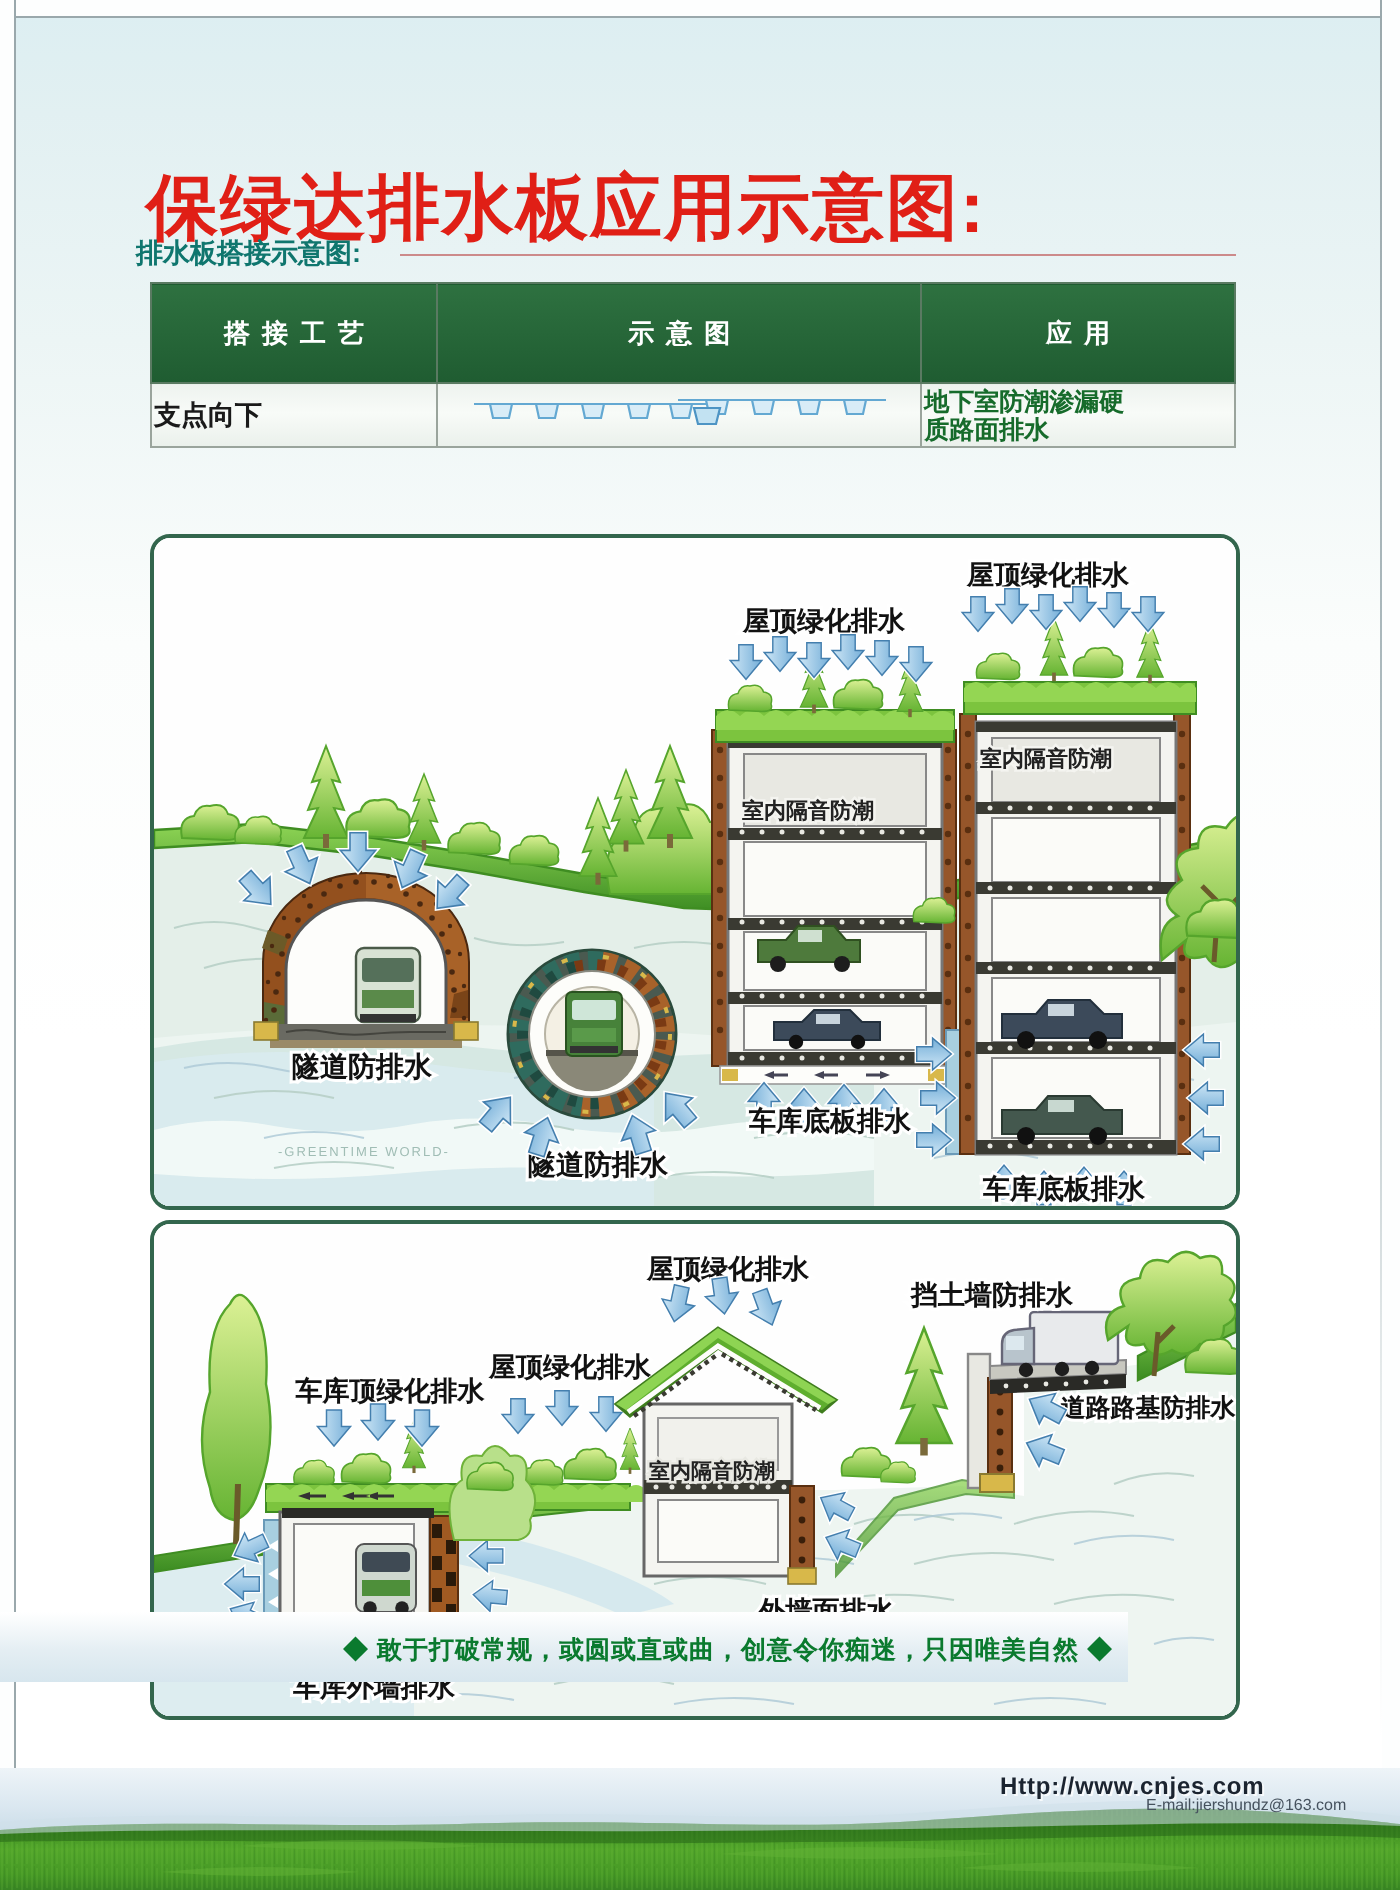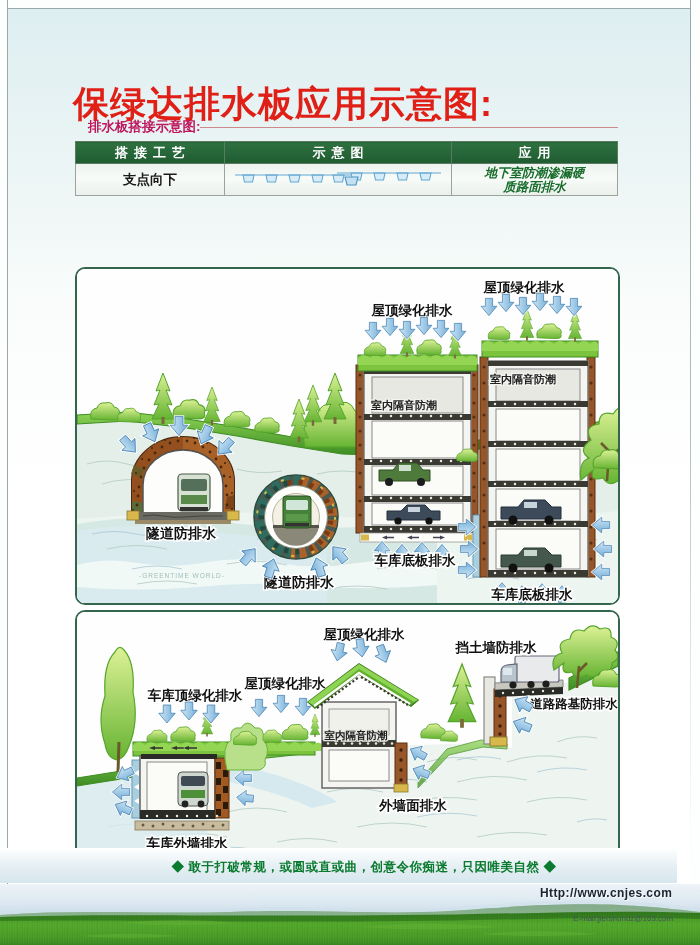--- a/index.html
+++ b/index.html
@@ -5,42 +5,42 @@
 html,body{margin:0;padding:0;}
 body{width:700px;height:945px;position:relative;overflow:hidden;
  font-family:"Liberation Sans",sans-serif;background:#fff;}
 .abs{position:absolute;}
 #bgtop{left:0;top:0;width:700px;height:945px;
  background:linear-gradient(180deg,#dceef2 0%,#e2f0f2 6%,#ecf5f5 18%,#fbfdfc 34%,#ffffff 55%,#ffffff 100%);}
 #frameL{left:7px;top:0;width:1px;height:945px;background:#9aa8ac;}
 #frameR{left:690px;top:0;width:1px;height:870px;background:linear-gradient(180deg,#9aa8ac 0%,#b0bec2 50%,rgba(185,198,200,0.35) 80%,rgba(185,198,200,0) 100%);}
 #frameT{left:7px;top:8px;width:684px;height:1px;background:#9aa8ac;}
 #title{left:73px;top:80px;color:#e01f16;font-size:36px;font-weight:bold;letter-spacing:1px;}
-#sub{left:88px;top:118px;color:#be185d;font-size:13.5px;font-weight:bold;}
+#sub{left:68px;top:118px;color:#0f766e;font-size:13.5px;font-weight:bold;}
 #subline{left:200px;top:127px;width:418px;height:1px;background:#cc8a8a;}
 table{border-collapse:collapse;}
 #tbl{left:75px;top:141px;}
 #tbl table{width:543px;}
 #tbl th{background:linear-gradient(180deg,#2e7140,#1f5c31);color:#fff;font-size:13px;font-weight:bold;
- letter-spacing:6px;text-indent:6px;height:21px;padding:0;border:1px solid #5a7a62;text-align:center;}
+ letter-spacing:6px;text-indent:6px;height:21px;padding:14px;border:1px solid #5a7a62;text-align:center;}
 #tbl td{border:1px solid #9aa49c;font-weight:bold;
  background:linear-gradient(180deg,#eef3ef 0%,#f8fbf8 45%,#eaf0eb 100%);}
-#tbl td.c1{width:148px;text-align:center;color:#1a1a1a;font-size:13.5px;}
+#tbl td.c1{width:148px;text-align:left;color:#1a1a1a;font-size:13.5px;}
 #tbl td.c2{width:224px;text-align:center;}
-#tbl td.c3{width:133px;text-align:center;color:#166b2b;font-size:12.5px;line-height:14px;font-style:italic;}
+#tbl td.c3{width:133px;color:#166b2b;font-size:12.5px;line-height:14px;}
 .panel{left:75px;border:2px solid #33664d;border-radius:10px;background:#fff;overflow:hidden;}
 #panel1{top:267px;width:541px;height:334px;}
 #panel2{top:610px;width:541px;height:246px;}
-#slogan{left:0;top:848px;width:677px;height:35px;
+#slogan{left:0;top:806px;width:564px;height:35px;
  background:linear-gradient(180deg,#ffffff 0%,#e4eef3 55%,#d7e6ee 100%);}
 #slogan .txt{position:absolute;left:14px;top:11px;width:700px;text-align:center;
  color:#0a7a2e;font-size:12.5px;font-weight:bold;letter-spacing:0.5px;}
-#url{left:540px;top:886px;color:#1b2430;font-size:12px;font-weight:bold;letter-spacing:0.4px;
+#url{left:500px;top:886px;color:#1b2430;font-size:12px;font-weight:bold;letter-spacing:0.4px;
  text-shadow:1px 1px 0 rgba(255,255,255,0.75);}
-#email{left:573px;top:898px;color:#46525e;font-size:8px;margin-top:16px;}
+#email{left:573px;top:898px;color:#46525e;font-size:8px;}
 </style>
 </head>
 <body>
 
 <div class="abs" id="bgtop"></div>
 
 <div class="abs" style="left:0;top:0;width:700px;height:8px;background:#fdfefe;"></div>
 <div class="abs" style="left:0;top:0;width:7px;height:945px;background:#fdfefe;"></div>
 <div class="abs" style="left:691px;top:0;width:9px;height:884px;background:#fdfefe;"></div>
 

